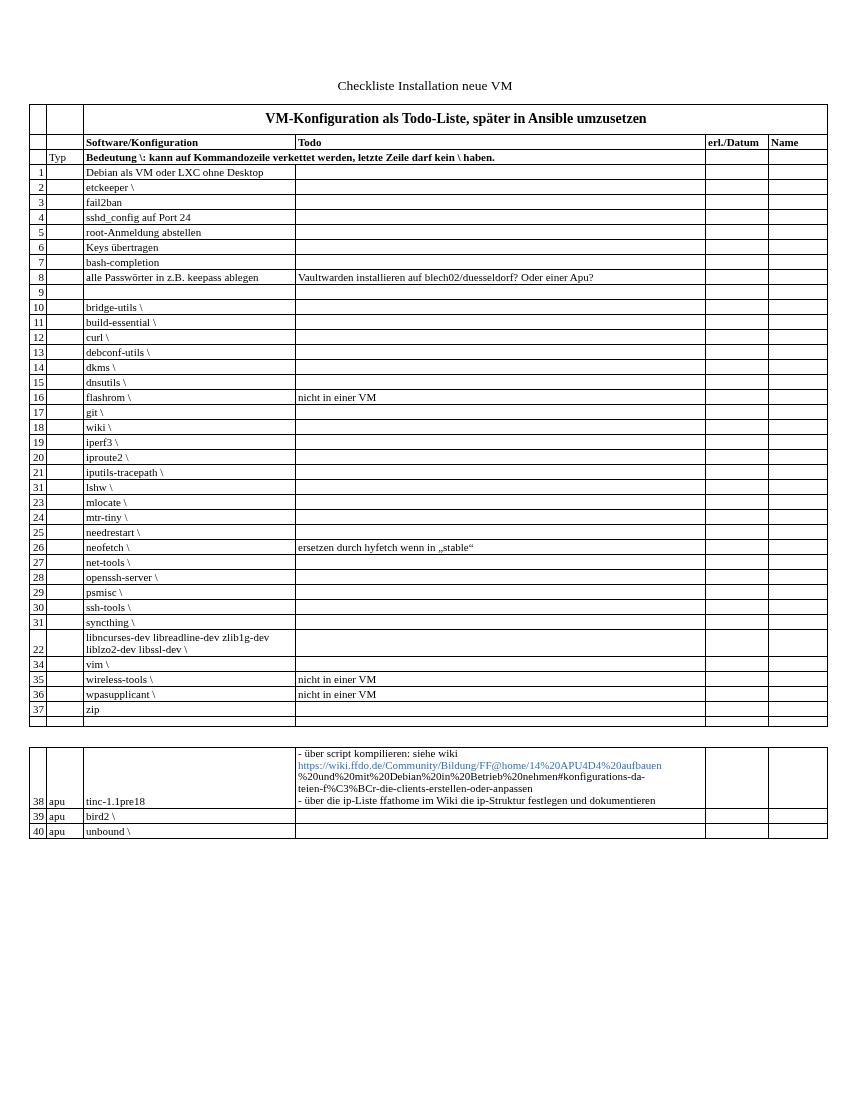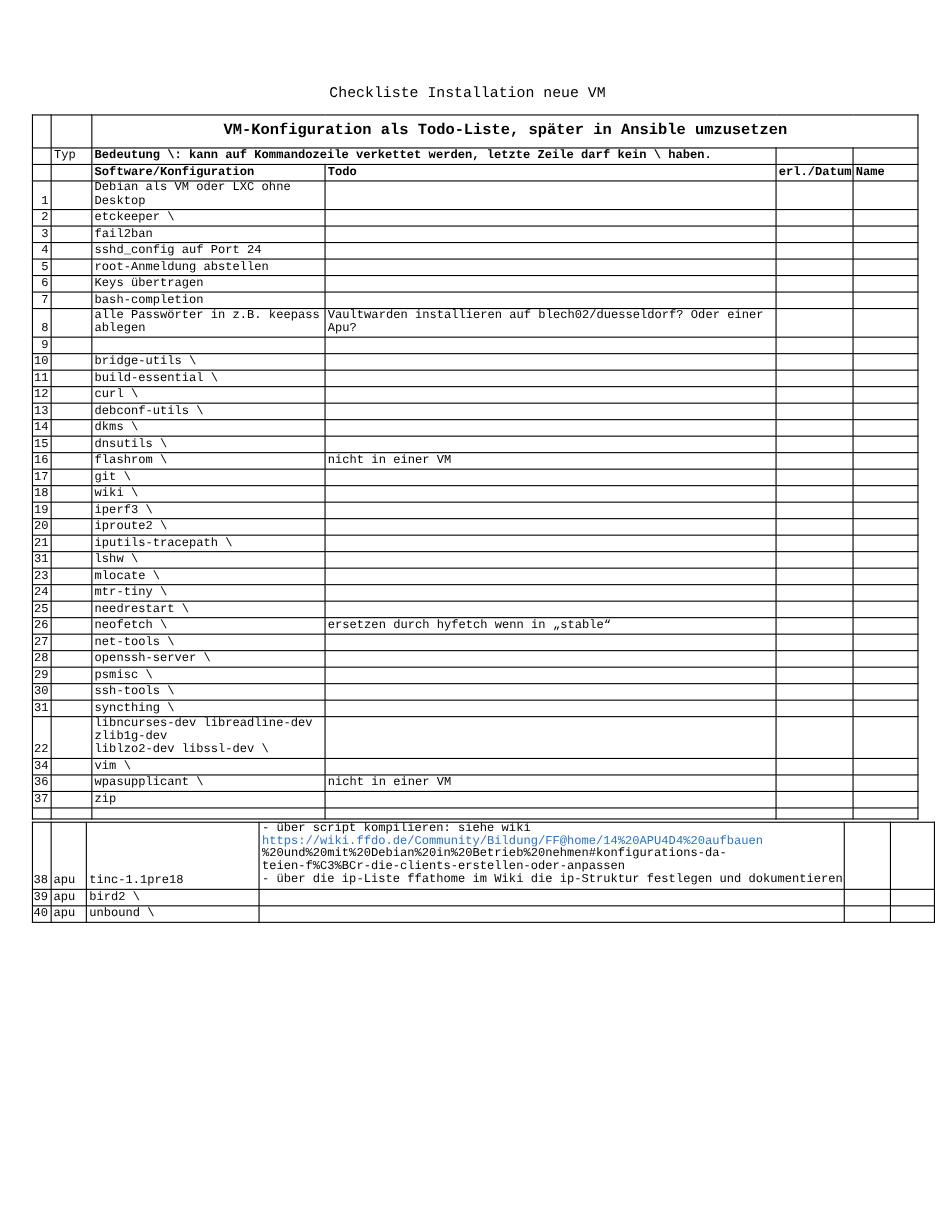--- a/index.html
+++ b/index.html
@@ -2,21 +2,21 @@
 <html style="--link-color: #2d73c3;"><head>
 <meta charset="utf-8">
 <style>
   * { box-sizing: border-box; }
   html, body { margin: 0; padding: 0; background: #ffffff; }
   .page {
     position: relative;
     width: 850px;
     height: 1018px;
     background: #ffffff;
-    font-family: Liberation Mono, monospace;
+    font-family: Liberation Serif, serif;
     color: #000000;
     overflow: hidden;
   }
   .title {
     position: absolute;
     top: 78px;
     left: 0;
     width: 100%;
     text-align: center;
     font-size: 13.5px;
@@ -76,33 +76,33 @@
         <col style="width:59px">
     </colgroup>
     <tbody id="rows-part1">
       <tr class="header-row">
         <td class="num"></td>
         <td></td>
         <td colspan="4" class="mainhead">VM-Konfiguration als Todo-Liste, später in Ansible umzusetzen</td>
       </tr>
       <tr>
         <td class="num"></td>
-        <td>Typ</td>
-        <td colspan="2" class="note">Bedeutung \: kann auf Kommandozeile verkettet werden, letzte Zeile darf kein \ haben.</td>
-        <td></td>
-        <td></td>
-      </tr>
-      <tr>
-        <td class="num"></td>
         <td></td>
         <td class="colhead">Software/Konfiguration</td>
         <td class="colhead">Todo</td>
         <td class="colhead">erl./Datum</td>
         <td class="colhead">Name</td>
       </tr>
+      <tr>
+        <td class="num"></td>
+        <td>Typ</td>
+        <td colspan="2" class="note">Bedeutung \: kann auf Kommandozeile verkettet werden, letzte Zeile darf kein \ haben.</td>
+        <td></td>
+        <td></td>
+      </tr>
     <tr>
           <td class="num">1</td>
           <td class="typ"></td>
           <td class="software">Debian als VM oder LXC ohne Desktop</td>
           <td class="todo"></td>
           <td class="erl"></td>
           <td class="name"></td>
         </tr>
         <tr>
           <td class="num">2</td>
@@ -351,20 +351,28 @@
 liblzo2-dev libssl-dev \</td>
           <td class="todo"></td>
           <td class="erl"></td>
           <td class="name"></td>
         </tr>
         <tr>
           <td class="num">34</td>
           <td class="typ"></td>
           <td class="software">vim \</td>
           <td class="todo"></td>
+          <td class="erl"></td>
+          <td class="name"></td>
+        </tr>
+        <tr>
+          <td class="num">35</td>
+          <td class="typ"></td>
+          <td class="software">wireless-tools \</td>
+          <td class="todo">nicht in einer VM</td>
           <td class="erl"></td>
           <td class="name"></td>
         </tr>
         <tr>
           <td class="num">36</td>
           <td class="typ"></td>
           <td class="software">wpasupplicant \</td>
           <td class="todo">nicht in einer VM</td>
           <td class="erl"></td>
           <td class="name"></td>

